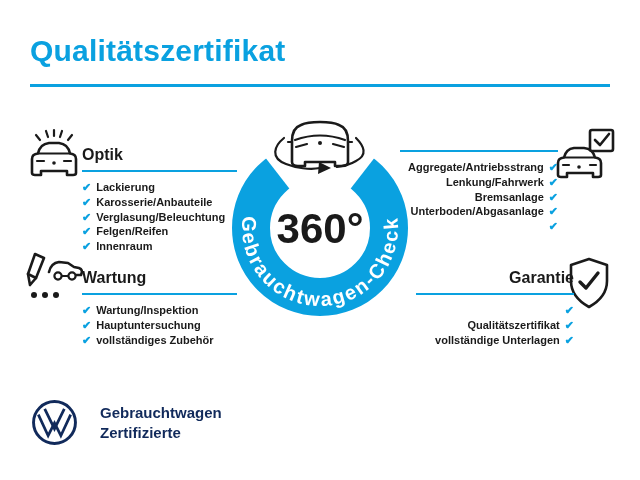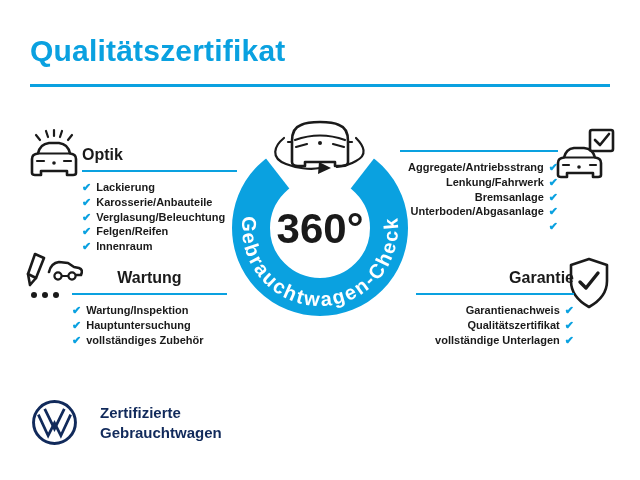--- a/index.html
+++ b/index.html
@@ -34,21 +34,21 @@
     font-size:11px;font-weight:bold;color:var(--ink);
     line-height:14.8px;white-space:nowrap;
   }
   .check{
     color:var(--accent);font-size:11px;line-height:14.8px;
     transform:translateY(-.5px);
   }
   .right .sec-title{text-align:right;}
   .right .item{justify-content:flex-end;}
   #sec-optik{left:82px;top:145px;width:155px;}
-  #sec-wartung{left:72px;top:268px;width:155px;text-align:center;}
+  #sec-wartung{left:82px;top:268px;width:155px;}
   #sec-technik{left:400px;top:145px;}
   #sec-garantie{left:416px;top:268px;}
   .icon{position:absolute;}
   #icon-optik{left:25px;top:127px;}
   #icon-wartung{left:25px;top:250px;}
   #icon-technik{left:554px;top:127px;}
   #icon-garantie{left:565px;top:256px;}
   #center-graphic{position:absolute;left:210px;top:98px;}
   .ring-text{
     font-family:"Liberation Sans",sans-serif;
@@ -183,21 +183,20 @@
           <span>vollständiges Zubehör</span>
         </div>
     </div>
   </div>
 
   <div id="sec-garantie" class="section right">
     <div class="sec-title">Garantie</div>
     <div class="sec-rule"></div>
     <div class="items">
       <div class="item">
-          <span>Garantienachweis</span>
           <span class="check">✔</span>
         </div>
       <div class="item">
           <span>Qualitätszertifikat</span>
           <span class="check">✔</span>
         </div>
       <div class="item">
           <span>vollständige Unterlagen</span>
           <span class="check">✔</span>
         </div>
@@ -230,17 +229,17 @@
       <path d="M109 64 L121 70 L108 76 Z" fill="#1a1a1a"></path>
     </g>
   </svg>
 
   <svg id="vw-logo" width="47" height="47" viewBox="0 0 48 48">
     <circle cx="24" cy="24" r="21.4" fill="none" stroke="#112a5b" stroke-width="3"></circle>
     <path d="M14 10 L24 30.5 L34 10" fill="none" stroke="#112a5b" stroke-width="2.8" stroke-linejoin="miter"></path>
     <path d="M7.5 16 L17.5 37.5 L24 24.5 L30.5 37.5 L40.5 16" fill="none" stroke="#112a5b" stroke-width="2.8" stroke-linejoin="miter"></path>
   </svg>
   <div class="footer-brand">
+    <div>Gebrauchtwagen</div>
     <div>Zertifizierte</div>
-    <div>Gebrauchtwagen</div>
   </div>
 
 </div>
 
 </body></html>

